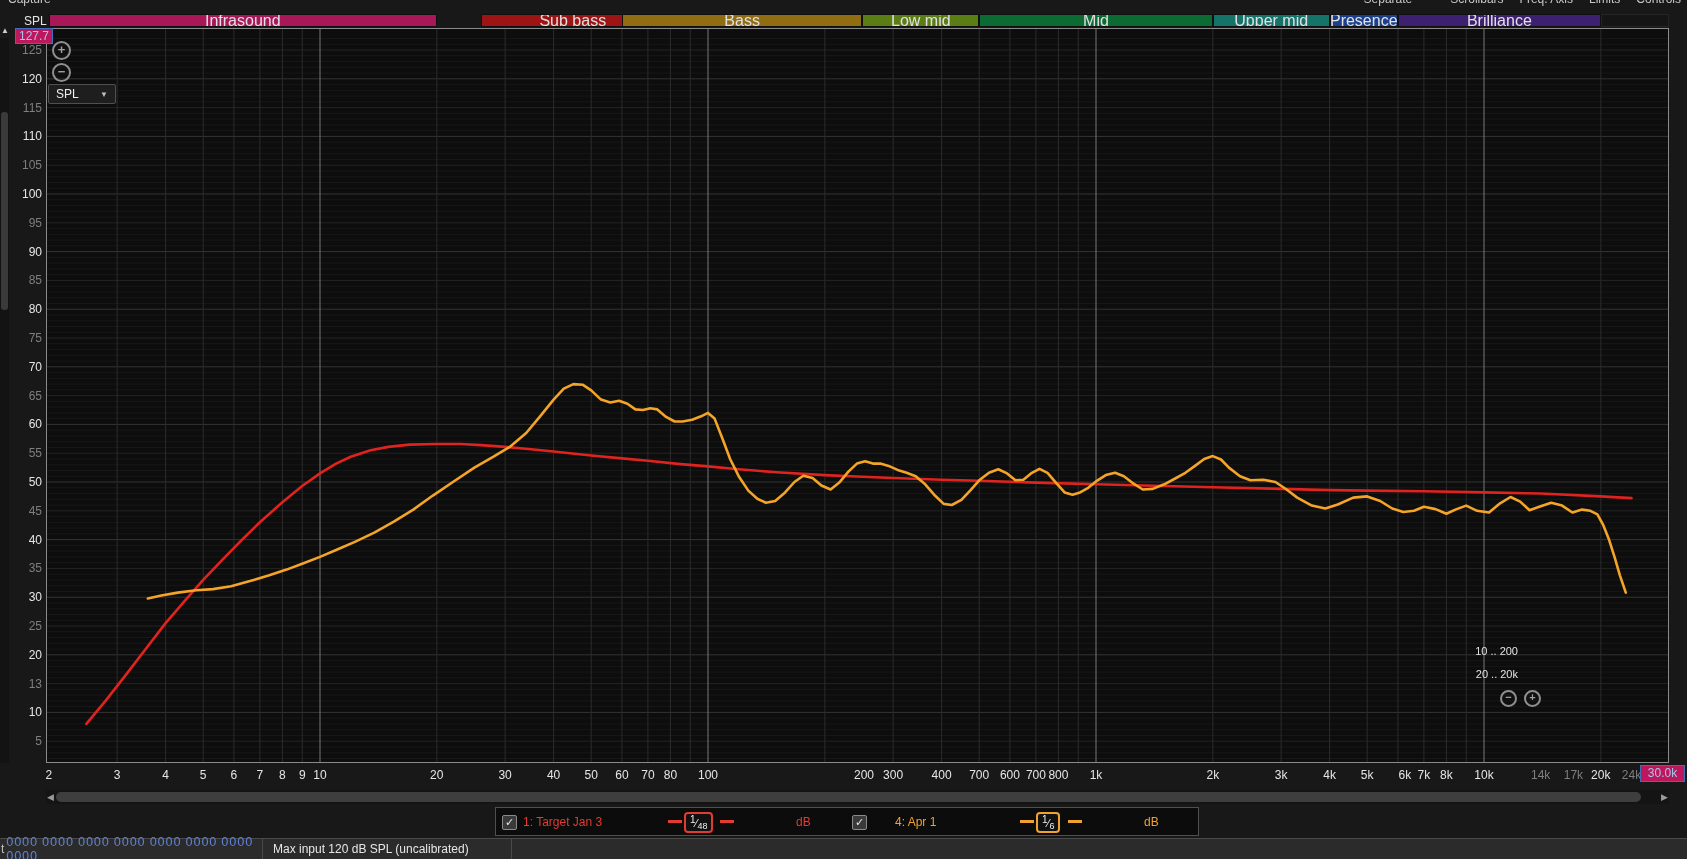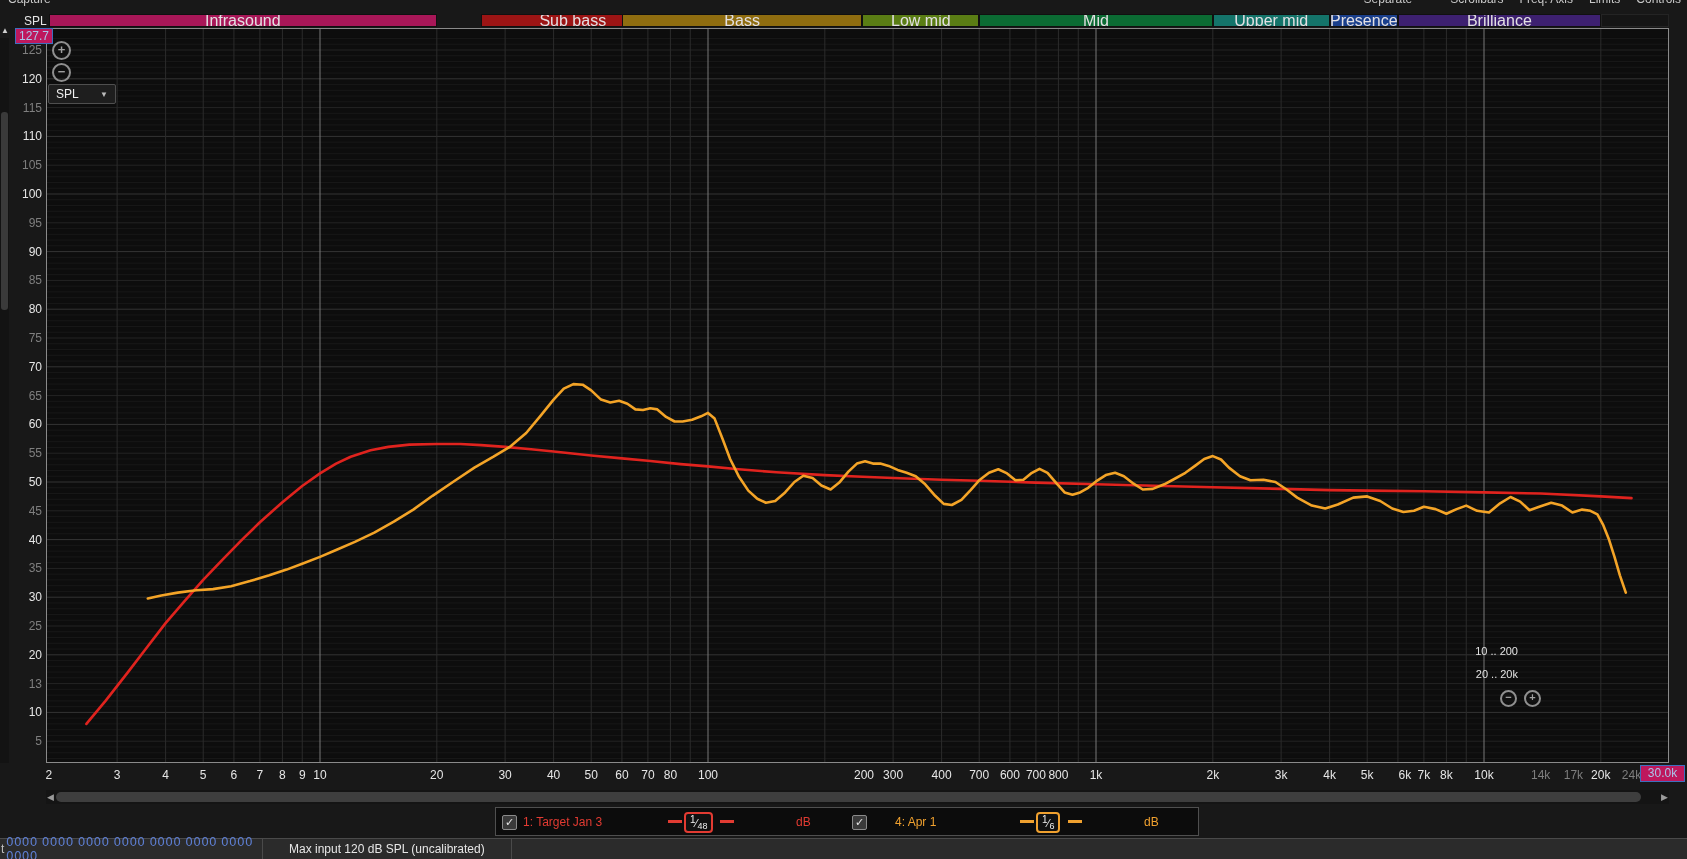--- a/index.html
+++ b/index.html
@@ -61,21 +61,21 @@
   .frac-badge .sl{font-size:11px;color:#eee;}
   .badge-line{position:absolute;top:12px;width:14px;height:3px;}
   .unit-lbl{position:absolute;top:7px;font-size:12px;}
   
   #statusbar{position:absolute;left:0;top:838px;width:1687px;height:21px;background:#2b2b2b;
              border-top:1px solid #4a4a4a;box-sizing:border-box;font-size:12px;display:flex;align-items:center;}
   #statusbar .cell{height:100%;display:flex;align-items:center;box-sizing:border-box;}
   #status-clip{width:6px;overflow:hidden;color:#c0c0c0;padding-left:1px;}
   #status-digits{width:256px;color:#5d7ed1;font-family:"DejaVu Sans",sans-serif;letter-spacing:.3px;}
   #status-max{width:250px;border-left:1px solid #4a4a4a;border-right:1px solid #4a4a4a;
-              padding-left:26px;color:#e6e6e6;text-align:right;}
+              padding-left:10px;color:#e6e6e6;text-align:right;}
   #status-hint{flex:1;color:#e6e6e6;padding-left:152px;border-right:1px solid #4a4a4a;width:868px;flex:none;}
   #status-end{flex:1;}
 </style>
 </head>
 <body>
 <div id="app">
 
   <div class="menubar">
     <span class="left">Capture</span>
     <span class="right" id="menu-right">

